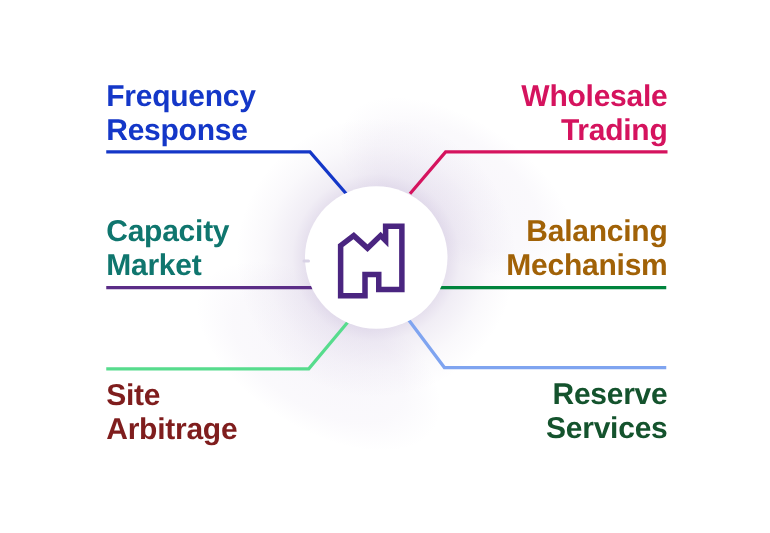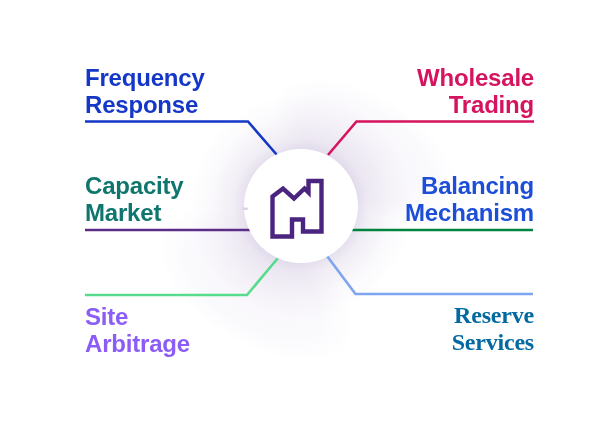--- a/index.html
+++ b/index.html
@@ -80,22 +80,22 @@
 
   <div class="label left pos-top-left" style="color: rgb(20, 55, 200);">Frequency
 Response</div>
 
   <div class="label right pos-top-right" style="color: rgb(213, 19, 94);">Wholesale
 Trading</div>
 
   <div class="label left pos-middle-left" style="color: #0f766e;">Capacity
 Market</div>
 
-  <div class="label right pos-middle-right" style="color: #1d4ed8;">Balancing
+  <div class="label right pos-middle-right" style="color: #a16207;">Balancing
 Mechanism</div>
 
-  <div class="label left pos-bottom-left" style="color: #8b5cf6;">Site
+  <div class="label left pos-bottom-left" style="color: #7f1d1d;">Site
 Arbitrage</div>
 
-  <div class="label right pos-bottom-right" style="color: #0369a1; font-family: Liberation Serif, serif;">Reserve
+  <div class="label right pos-bottom-right" style="color: #14532d;">Reserve
 Services</div>
 
 </div>
 
 </body></html>

